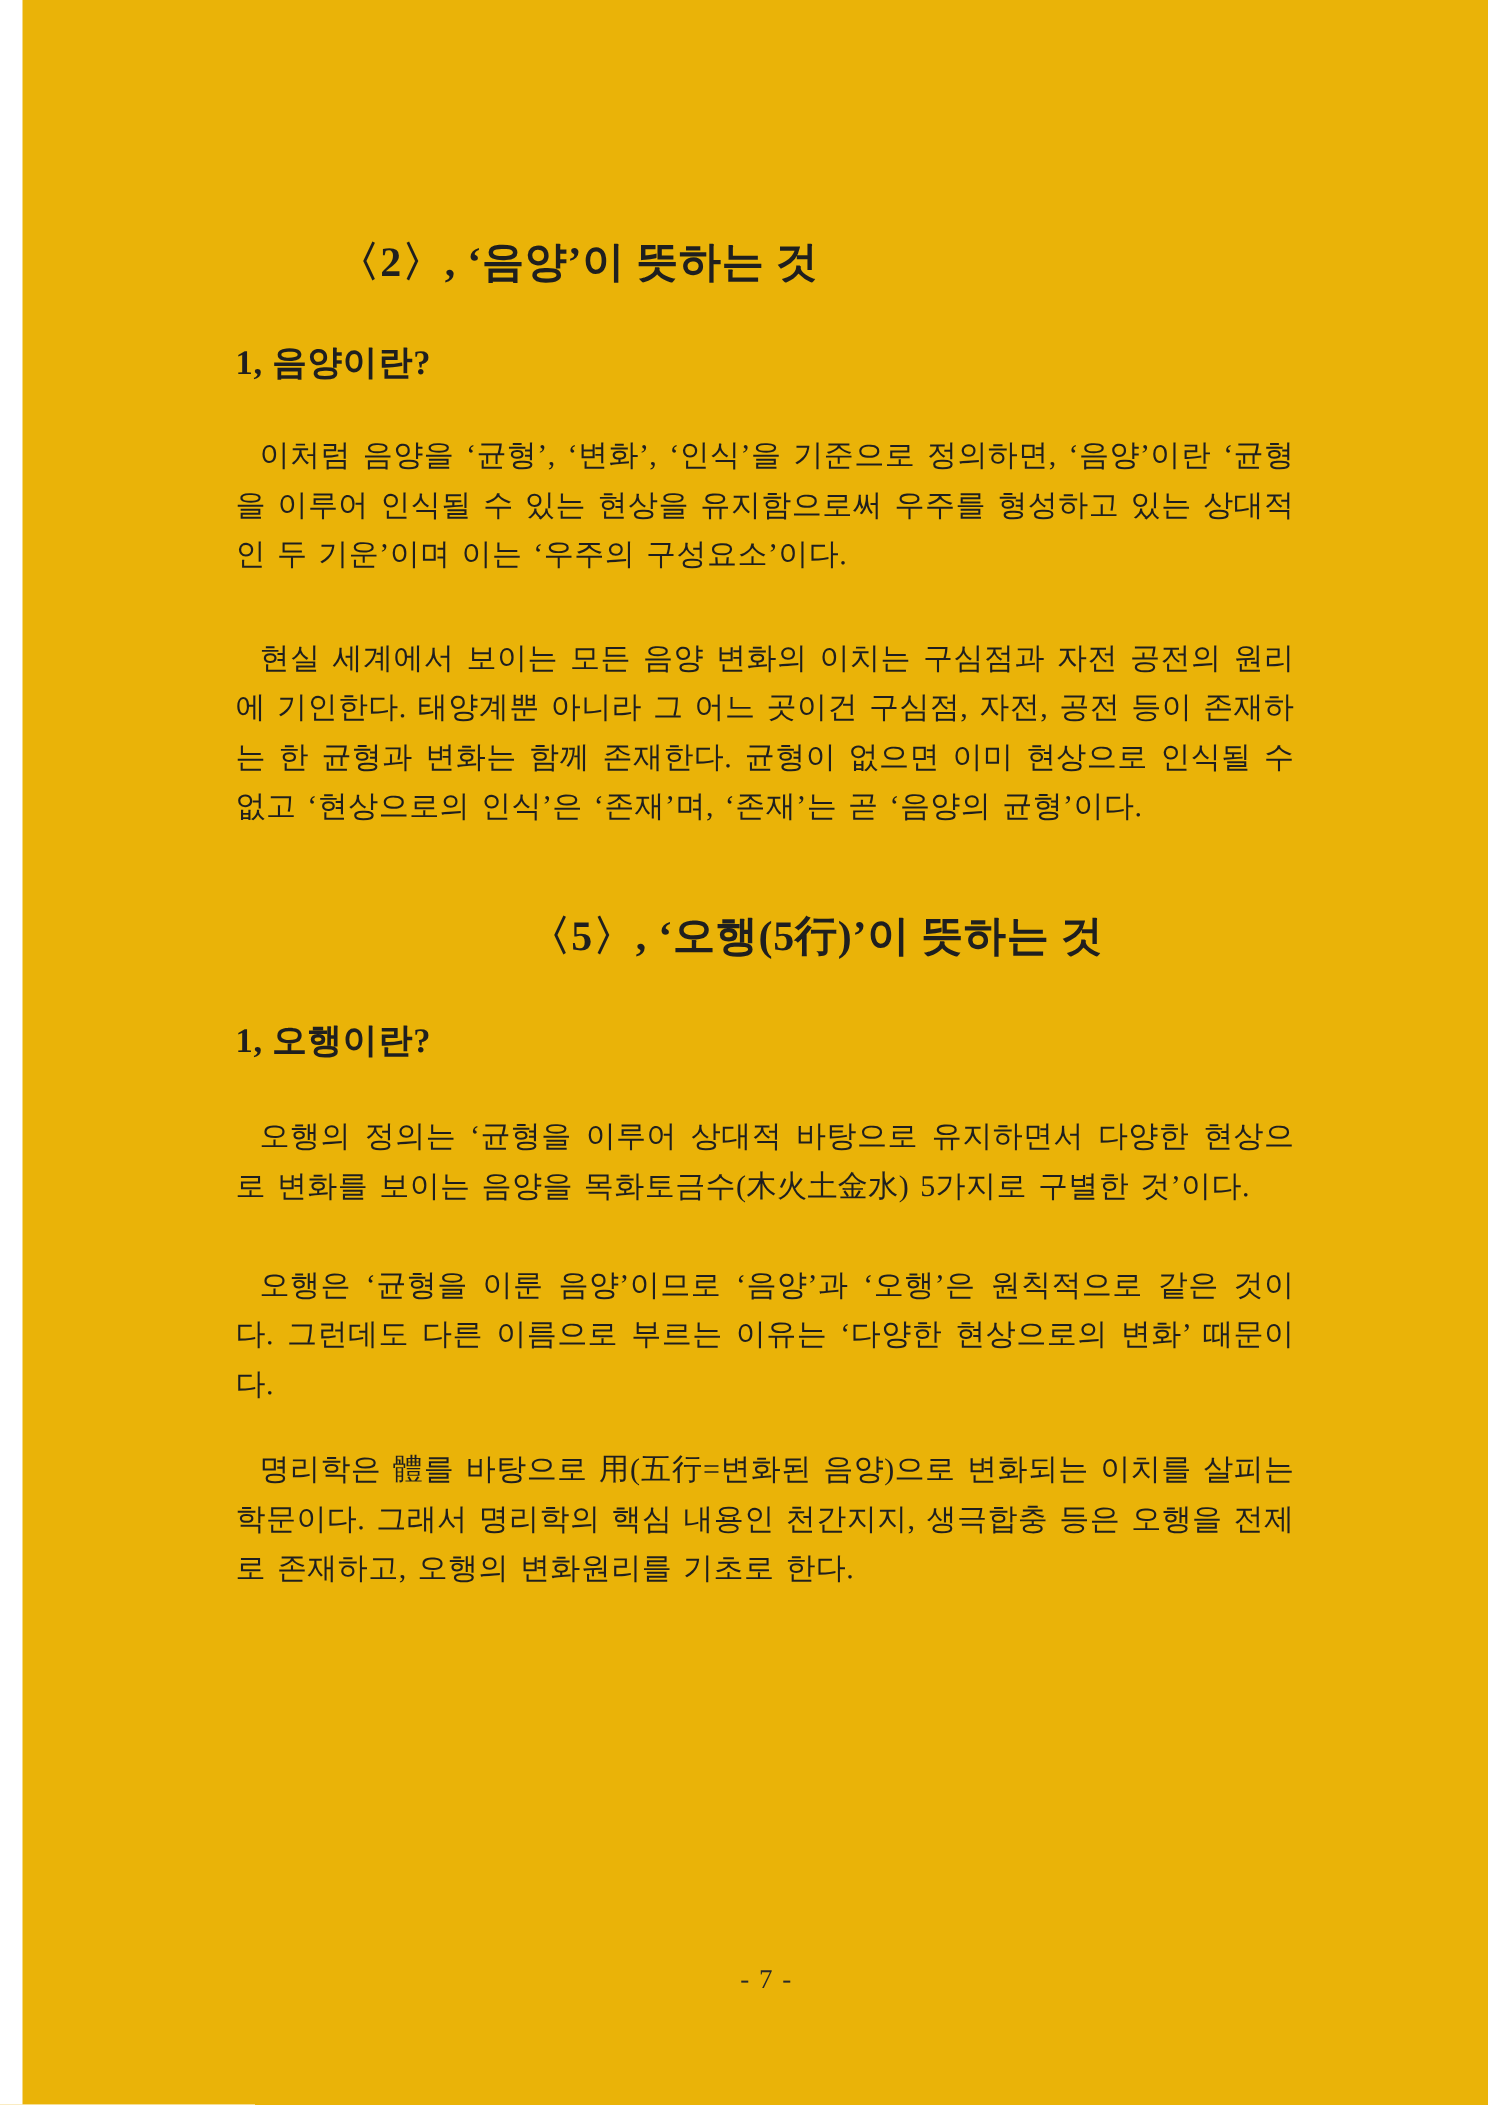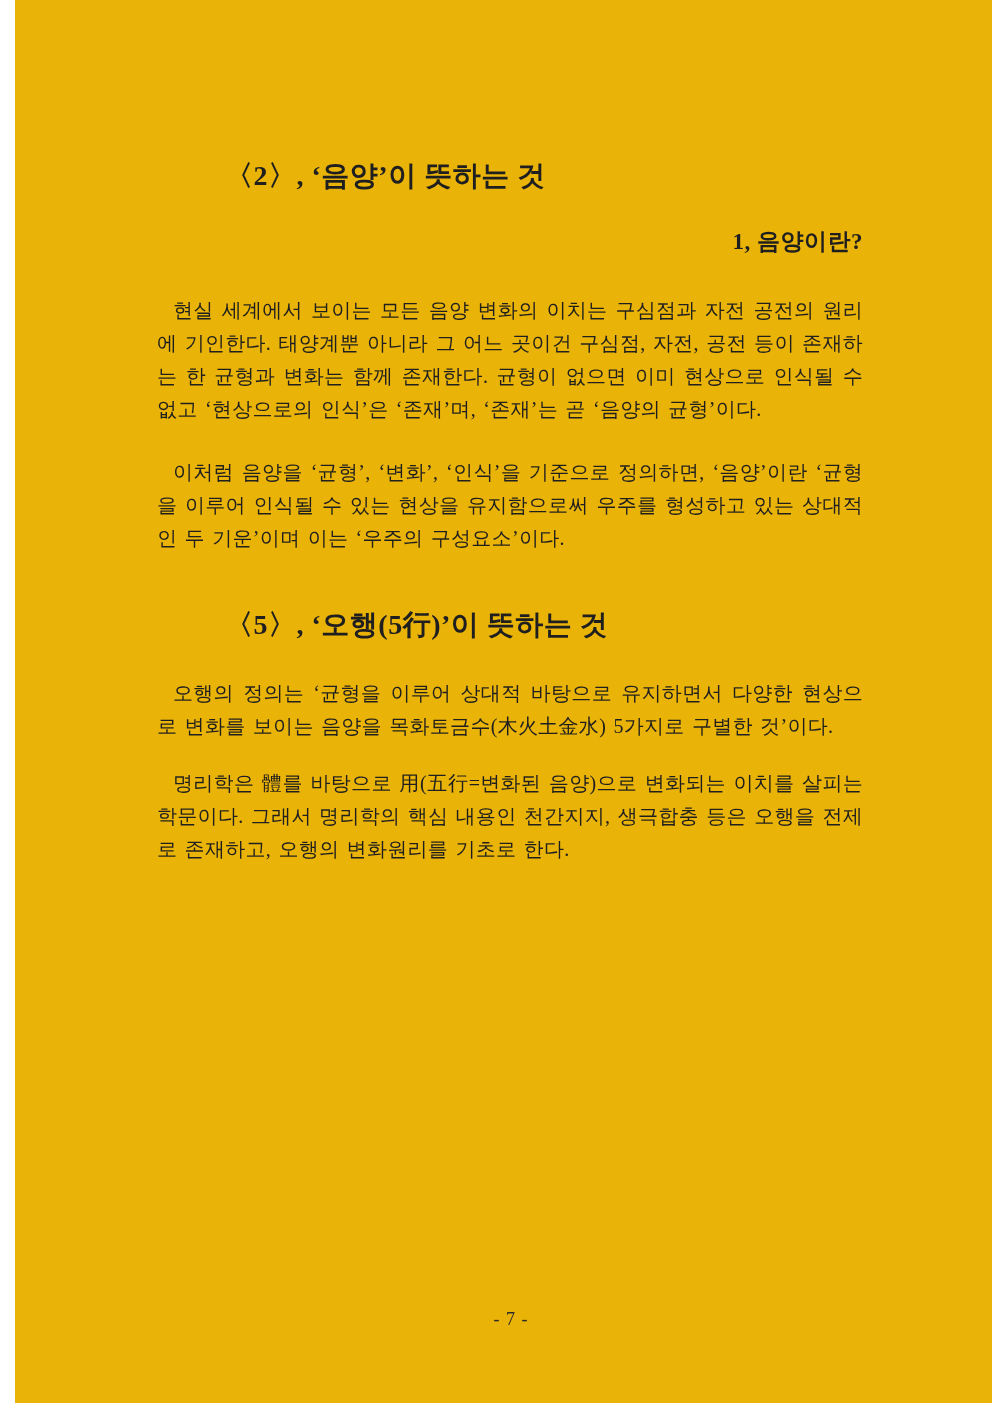--- a/index.html
+++ b/index.html
@@ -22,28 +22,28 @@
     padding: 156px 144px 0 142px;
   }
   .section-title {
     font-size: 28px;
     font-weight: bold;
     line-height: 40px;
     margin-left: 68px;
     letter-spacing: 0.5px;
     white-space: nowrap;
   }
-  .section-title.second { margin-top: 50px; }
+  .section-title.second { margin-top: 50px; text-align: center; }
   .sub-heading {
     font-size: 23px;
     font-weight: bold;
     line-height: 32px;
     letter-spacing: 0.5px;
   }
-  .sub-heading.h-first { margin-top: 30px; text-align: right; }
+  .sub-heading.h-first { margin-top: 30px; }
   .sub-heading.h-ohaeng { margin-top: 33px; }
   .sub-heading.h-question { margin-top: 27px; }
   .body-para {
     font-size: 20px;
     line-height: 33px;
     text-align: justify;
     text-indent: 16px;
     letter-spacing: 0.3px;
     word-spacing: 2px;
   }
@@ -68,30 +68,32 @@
 </head>
 <body>
 
 <div class="page">
   <div class="content">
 
     <div class="section-title">〈2〉, ‘음양’이 뜻하는 것</div>
 
     <div class="sub-heading h-first">1, 음양이란?</div>
 
+    <p class="body-para p2">이처럼 음양을 ‘균형’, ‘변화’, ‘인식’을 기준으로 정의하면, ‘음양’이란 ‘균형을 이루어 인식될 수 있는 현상을 유지함으로써 우주를 형성하고 있는 상대적인 두 기운’이며 이는 ‘우주의 구성요소’이다.</p>
+
     <p class="body-para p1">현실 세계에서 보이는 모든 음양 변화의 이치는 구심점과 자전 공전의 원리에 기인한다. 태양계뿐 아니라 그 어느 곳이건 구심점, 자전, 공전 등이 존재하는 한 균형과 변화는 함께 존재한다. 균형이 없으면 이미 현상으로 인식될 수 없고 ‘현상으로의 인식’은 ‘존재’며, ‘존재’는 곧 ‘음양의 균형’이다.</p>
-
-    <p class="body-para p2">이처럼 음양을 ‘균형’, ‘변화’, ‘인식’을 기준으로 정의하면, ‘음양’이란 ‘균형을 이루어 인식될 수 있는 현상을 유지함으로써 우주를 형성하고 있는 상대적인 두 기운’이며 이는 ‘우주의 구성요소’이다.</p>
 
     <div class="section-title second">〈5〉, ‘오행(5行)’이 뜻하는 것</div>
 
+    <div class="sub-heading h-ohaeng">1, 오행이란?</div>
 
     <p class="body-para p3">오행의 정의는 ‘균형을 이루어 상대적 바탕으로 유지하면서 다양한 현상으로 변화를 보이는 음양을 목화토금수(木火土金水) 5가지로 구별한 것’이다.</p>
 
 
+    <p class="body-para p4">오행은 ‘균형을 이룬 음양’이므로 ‘음양’과 ‘오행’은 원칙적으로 같은 것이다. 그런데도 다른 이름으로 부르는 이유는 ‘다양한 현상으로의 변화’ 때문이다.</p>
 
 
     <p class="body-para p6">명리학은 體를 바탕으로 用(五行=변화된 음양)으로 변화되는 이치를 살피는 학문이다. 그래서 명리학의 핵심 내용인 천간지지, 생극합충 등은 오행을 전제로 존재하고, 오행의 변화원리를 기초로 한다.</p>
 
   </div>
 
   <div class="page-footer">- 7 -</div>
 </div>
 
 </body></html>

